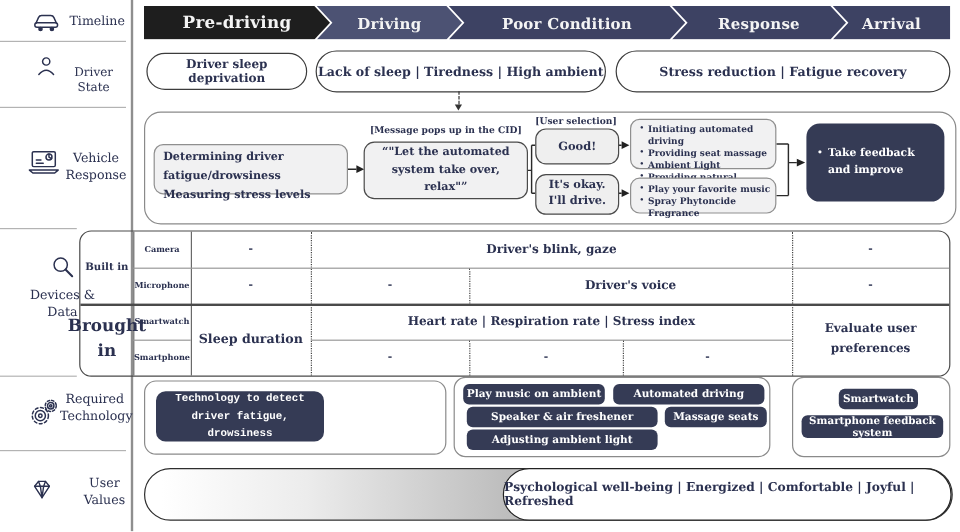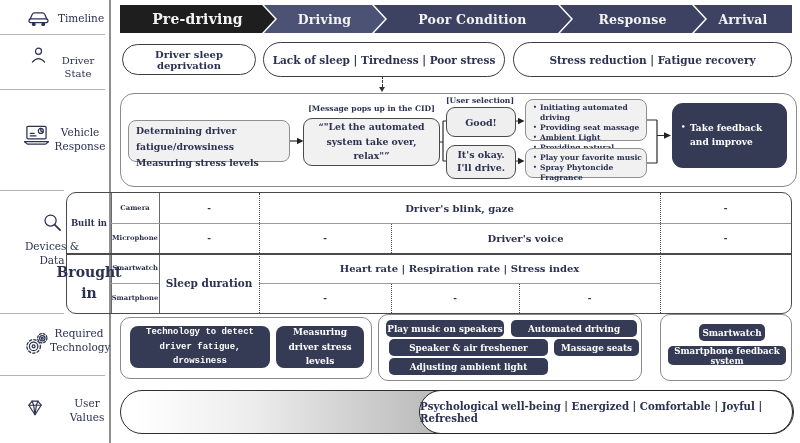--- a/index.html
+++ b/index.html
@@ -119,21 +119,21 @@
   </div>
   <div class="side-label" style="left:60px;top:397px;width:54px;">User Values</div>
 
   <div class="stage stage-first" style="left: 120px; width: 155px; font-size: 14px; background: rgb(30, 30, 30);">Pre-driving</div>
   <div class="stage stage-mid" style="left: 264px; width: 121px; background: rgb(76, 82, 115);">Driving</div>
   <div class="stage stage-mid" style="left: 374px; width: 197px; background: rgb(61, 66, 99);">Poor Condition</div>
   <div class="stage stage-mid" style="left: 560px; width: 145px; background: rgb(61, 66, 99);">Response</div>
   <div class="stage stage-last" style="left: 694px; width: 98px; background: rgb(61, 66, 99);">Arrival</div>
 
   <div class="pill" style="left:122px;top:44px;width:132px;height:29px;font-size:10px;">Driver sleep deprivation</div>
-  <div class="pill" style="left:263px;top:42px;width:240px;height:33px;">Lack of sleep | Tiredness | Poor stress</div>
+  <div class="pill" style="left:263px;top:42px;width:240px;height:33px;">Lack of sleep | Tiredness | High ambient</div>
   <div class="pill" style="left:513px;top:42px;width:277px;height:33px;">Stress reduction | Fatigue recovery</div>
   <div class="dash-arrow" style="left:382px;top:76px;height:11px;"></div>
   <div class="dash-head" style="left:379px;top:87px;"></div>
 
   <div class="container" style="left:120px;top:93px;width:675px;height:92px;border-radius:14px;"></div>
 
   <svg class="flow-svg" style="left:120px;top:93px;" width="675" height="92" viewBox="0 0 675 92">
     <g stroke="#2a2a2a" stroke-width="1.2" fill="none">
       <path d="M170 48 H177"></path>
       <path d="M320 49 H323 M323 28 V68 M323 28 H326 M323 68 H326"></path>
@@ -202,32 +202,32 @@
     <div class="tcell" style="left:192px;top:0;width:401px;height:30px;font-size:10px;">Driver's blink, gaze</div>
     <div class="tcell" style="left:593px;top:0;width:131px;height:30px;font-size:9px;">-</div>
 
     <div class="tcell" style="left:92px;top:30px;width:100px;height:30px;font-size:9px;">-</div>
     <div class="tcell" style="left:192px;top:30px;width:132px;height:30px;font-size:9px;">-</div>
     <div class="tcell" style="left:324px;top:30px;width:269px;height:30px;font-size:10px;">Driver's voice</div>
     <div class="tcell" style="left:593px;top:30px;width:131px;height:30px;font-size:9px;">-</div>
 
     <div class="tcell" style="left:92px;top:60px;width:100px;height:60px;font-size:10.5px;">Sleep duration</div>
     <div class="tcell" style="left:192px;top:60px;width:401px;height:30px;font-size:10px;">Heart rate | Respiration rate | Stress index</div>
+    <div class="tcell" style="left:593px;top:60px;width:131px;height:60px;font-size:10px;line-height:1.6;padding:0 18px;box-sizing:border-box;">Evaluate user preferences</div>
 
     <div class="tcell" style="left:192px;top:90px;width:132px;height:30px;font-size:9px;">-</div>
     <div class="tcell" style="left:324px;top:90px;width:128px;height:30px;font-size:9px;">-</div>
     <div class="tcell" style="left:452px;top:90px;width:141px;height:30px;font-size:9px;">-</div>
   </div>
 
   <div class="container" style="left:120px;top:317px;width:250px;height:60px;border-radius:10px;"></div>
   <div class="darkbox" style="left: 130px; top: 326px; width: 140px; height: 42px; font-size: 9px; line-height: 1.6; padding: 0px 6px; box-sizing: border-box; background: rgb(53, 59, 85); font-family: Liberation Mono, monospace;">Technology to detect driver fatigue, drowsiness</div>
-  <div class="darkbox" style="left: 276px; top: 326px; width: 88px; height: 42px; font-size: 9px; line-height: 1.6; padding: 0px 4px; box-sizing: border-box; background: rgb(53, 59, 85);">Measuring driver stress levels</div>
 
   <div class="container" style="left:378px;top:314px;width:262px;height:65px;border-radius:10px;"></div>
-  <div class="darkbox" style="left: 386px; top: 320px; width: 118px; height: 17px; font-size: 8.8px; border-radius: 5px; background: rgb(53, 59, 85);">Play music on speakers</div>
+  <div class="darkbox" style="left: 386px; top: 320px; width: 118px; height: 17px; font-size: 8.8px; border-radius: 5px; background: rgb(53, 59, 85);">Play music on ambient</div>
   <div class="darkbox" style="left: 511px; top: 320px; width: 126px; height: 17px; font-size: 8.8px; border-radius: 5px; background: rgb(53, 59, 85);">Automated driving</div>
   <div class="darkbox" style="left: 389px; top: 339px; width: 159px; height: 17px; font-size: 8.8px; border-radius: 5px; background: rgb(53, 59, 85);">Speaker &amp; air freshener</div>
   <div class="darkbox" style="left: 554px; top: 339px; width: 85px; height: 17px; font-size: 8.8px; border-radius: 5px; background: rgb(53, 59, 85);">Massage seats</div>
   <div class="darkbox" style="left: 389px; top: 358px; width: 159px; height: 17px; font-size: 8.8px; border-radius: 5px; background: rgb(53, 59, 85);">Adjusting ambient light</div>
 
   <div class="container" style="left:660px;top:314px;width:130px;height:65px;border-radius:10px;"></div>
   <div class="darkbox" style="left: 699px; top: 324px; width: 66px; height: 17px; font-size: 8.8px; border-radius: 5px; background: rgb(53, 59, 85);">Smartwatch</div>
   <div class="darkbox" style="left: 668px; top: 346px; width: 118px; height: 19px; font-size: 8.6px; border-radius: 5px; background: rgb(53, 59, 85);">Smartphone feedback system</div>
 
   <div class="uv-outer"></div>

